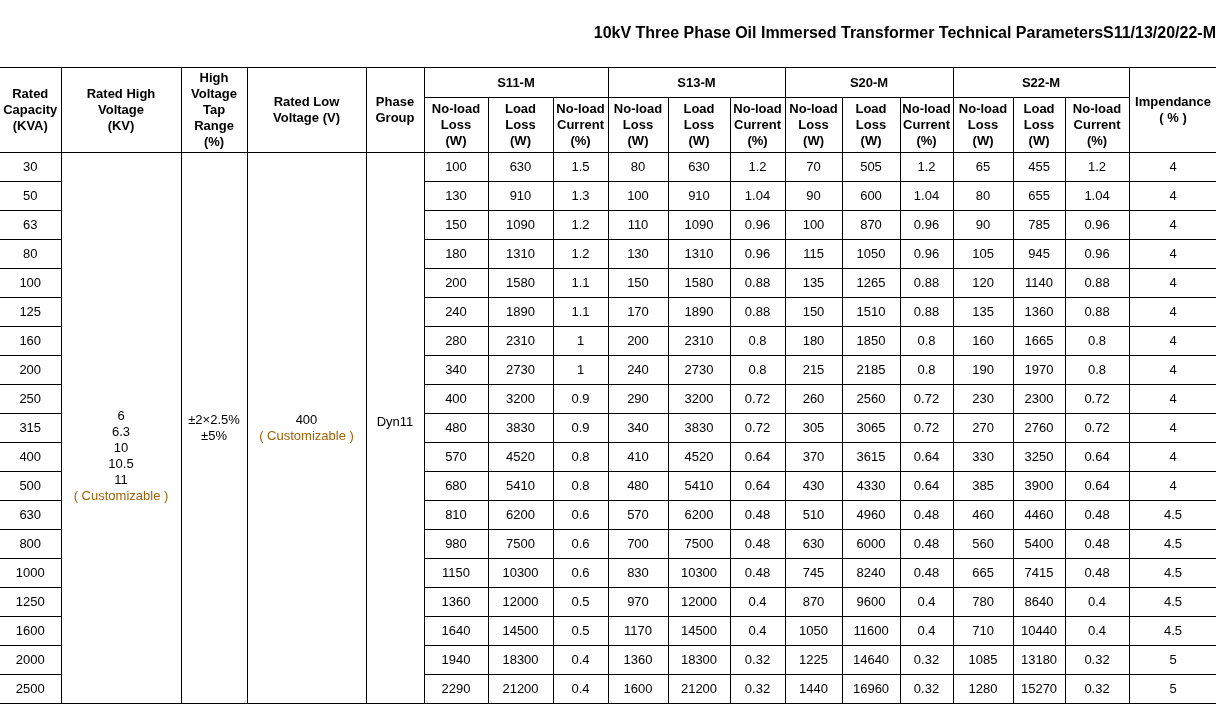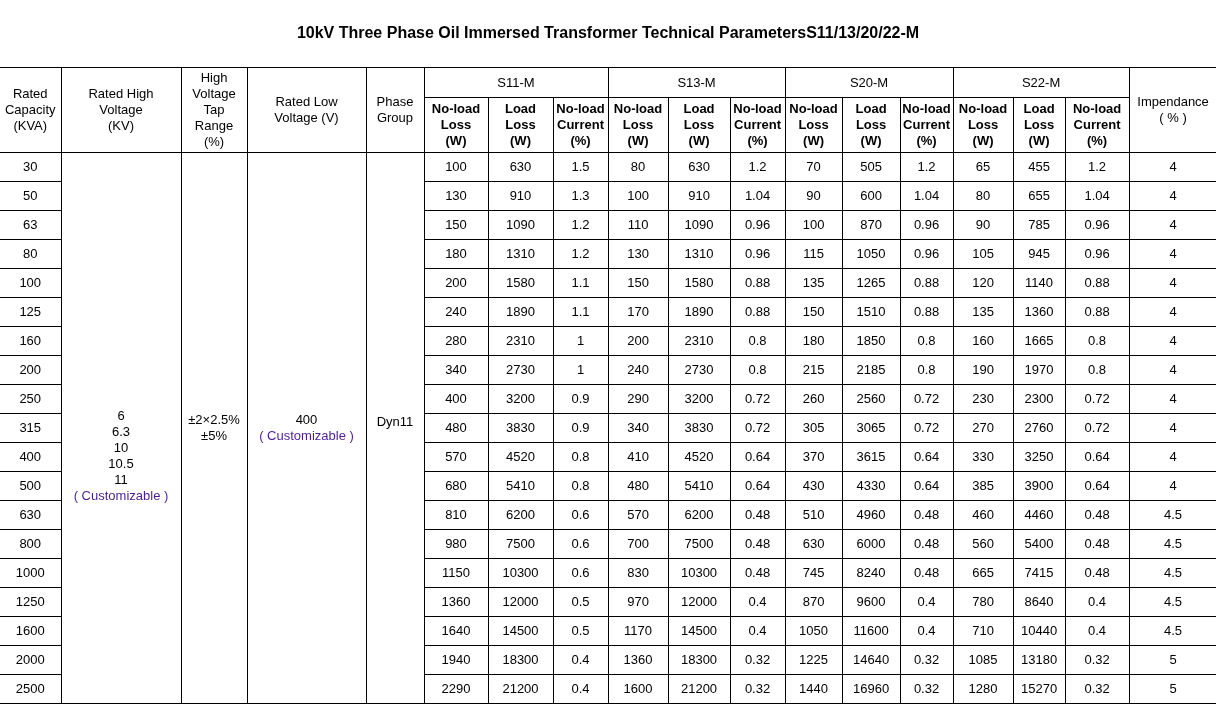--- a/index.html
+++ b/index.html
@@ -1,24 +1,24 @@
 <!DOCTYPE html>
 <html><head>
 <meta charset="utf-8">
 <style>
   html, body { margin: 0; padding: 0; background: #ffffff; }
   body { width: 1216px; height: 706px; overflow: hidden; position: relative; font-family: "Liberation Sans", sans-serif; color: #000; }
-  .title { position: absolute; top: 24px; left: 0; width: 1216px; text-align: center; font-weight: bold; font-size: 16px; letter-spacing: 0; }
+  .title { position: absolute; top: 24px; left: 0; width: 1216px; text-align: right; font-weight: bold; font-size: 16px; letter-spacing: 0; }
   table { position: absolute; top: 67px; left: 0; border-collapse: collapse; table-layout: fixed; width: 1213px; }
   td, th { border: 1px solid #000; text-align: center; vertical-align: middle; font-size: 13px; padding: 0; line-height: 16px; overflow: hidden; }
-  th { font-weight: normal; }
+  th { font-weight: bold; }
   th.sub { font-weight: bold; font-size: 13px; }
   tr.body-row td { height: 28px; }
   .merged { vertical-align: middle; }
-  .red { color: #4c1d95; display: block; }
+  .red { color: #a16207; display: block; }
   .line { display: block; }
   .left-edge { border-left: none; }
 </style>
 </head>
 <body>
 
 <div class="title">10kV Three Phase Oil Immersed Transformer Technical ParametersS11/13/20/22-M</div>
 
 <table>
   <colgroup>

